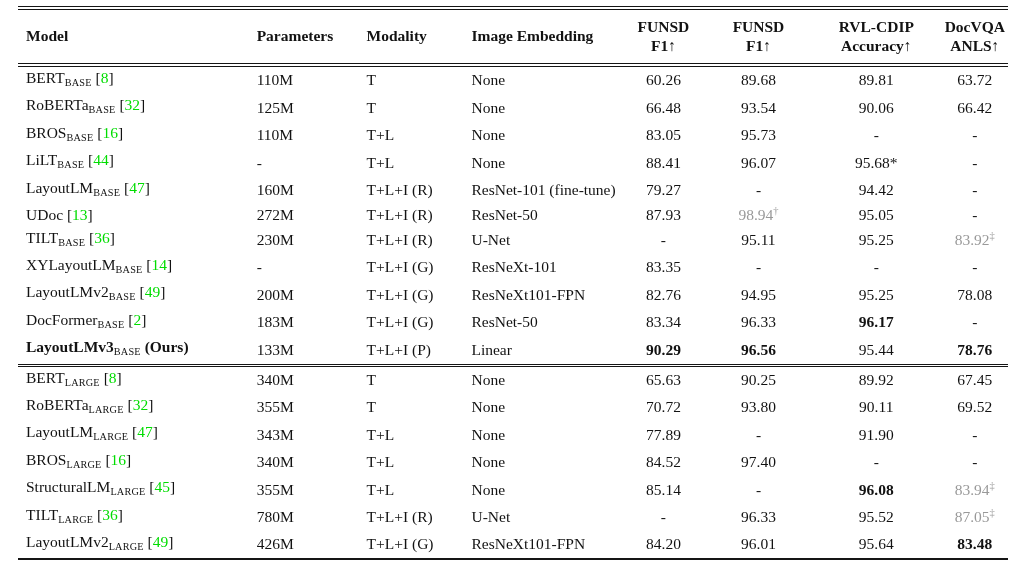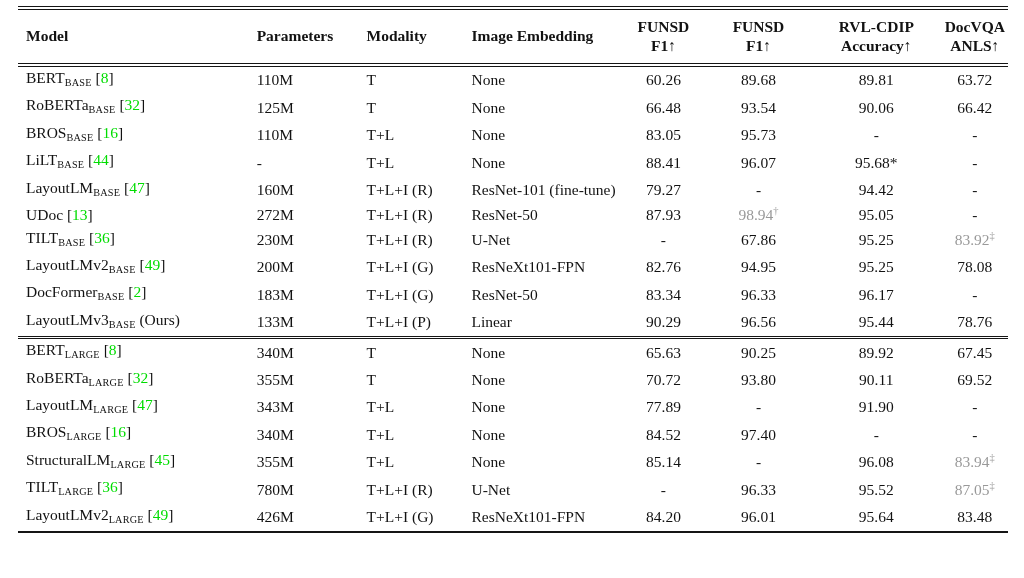--- a/index.html
+++ b/index.html
@@ -58,21 +58,21 @@
 
   tbody.sec2 tr:first-child td { border-top: 3px double #151515; }
   tbody.sec2 tr:last-child td  { border-bottom: 2.5px solid #151515; }
 
   sub.sc {
     font-size: 0.66em;
     vertical-align: -0.28em;
     letter-spacing: 0.2px;
   }
   sup.mark { font-size: 0.68em; vertical-align: super; line-height: 0; }
-  .b { font-weight: normal; }
+  .b { font-weight: bold; }
   .cite { color: var(--cite-color, #00dd00); }
   .grayv { color: var(--gray-color, #989898); }
 </style>
 </head>
 <body>
 
 <div class="wrap">
   <table id="results-table">
     <colgroup>
       <col class="c-model">
@@ -168,23 +168,33 @@
           <td class="num"><span class="grayv">98.94<sup class="mark grayv">†</sup></span></td>
           <td class="num"><span>95.05</span></td>
           <td class="num"><span>-</span></td>
         </tr>
         <tr>
           <td class="left model"><span>TILT</span><sub class="sc">BASE</sub> [<span class="cite">36</span>]</td>
           <td class="left">230M</td>
           <td class="left">T+L+I (R)</td>
           <td class="left">U-Net</td>
           <td class="num"><span>-</span></td>
-          <td class="num"><span>67.86</span></td>
+          <td class="num"><span>95.11</span></td>
           <td class="num"><span>95.25</span></td>
           <td class="num"><span class="grayv">83.92<sup class="mark grayv">‡</sup></span></td>
+        </tr>
+        <tr>
+          <td class="left model"><span>XYLayoutLM</span><sub class="sc">BASE</sub> [<span class="cite">14</span>]</td>
+          <td class="left">-</td>
+          <td class="left">T+L+I (G)</td>
+          <td class="left">ResNeXt-101</td>
+          <td class="num"><span>83.35</span></td>
+          <td class="num"><span>-</span></td>
+          <td class="num"><span>-</span></td>
+          <td class="num"><span>-</span></td>
         </tr>
         <tr>
           <td class="left model"><span>LayoutLMv2</span><sub class="sc">BASE</sub> [<span class="cite">49</span>]</td>
           <td class="left">200M</td>
           <td class="left">T+L+I (G)</td>
           <td class="left">ResNeXt101-FPN</td>
           <td class="num"><span>82.76</span></td>
           <td class="num"><span>94.95</span></td>
           <td class="num"><span>95.25</span></td>
           <td class="num"><span>78.08</span></td>

